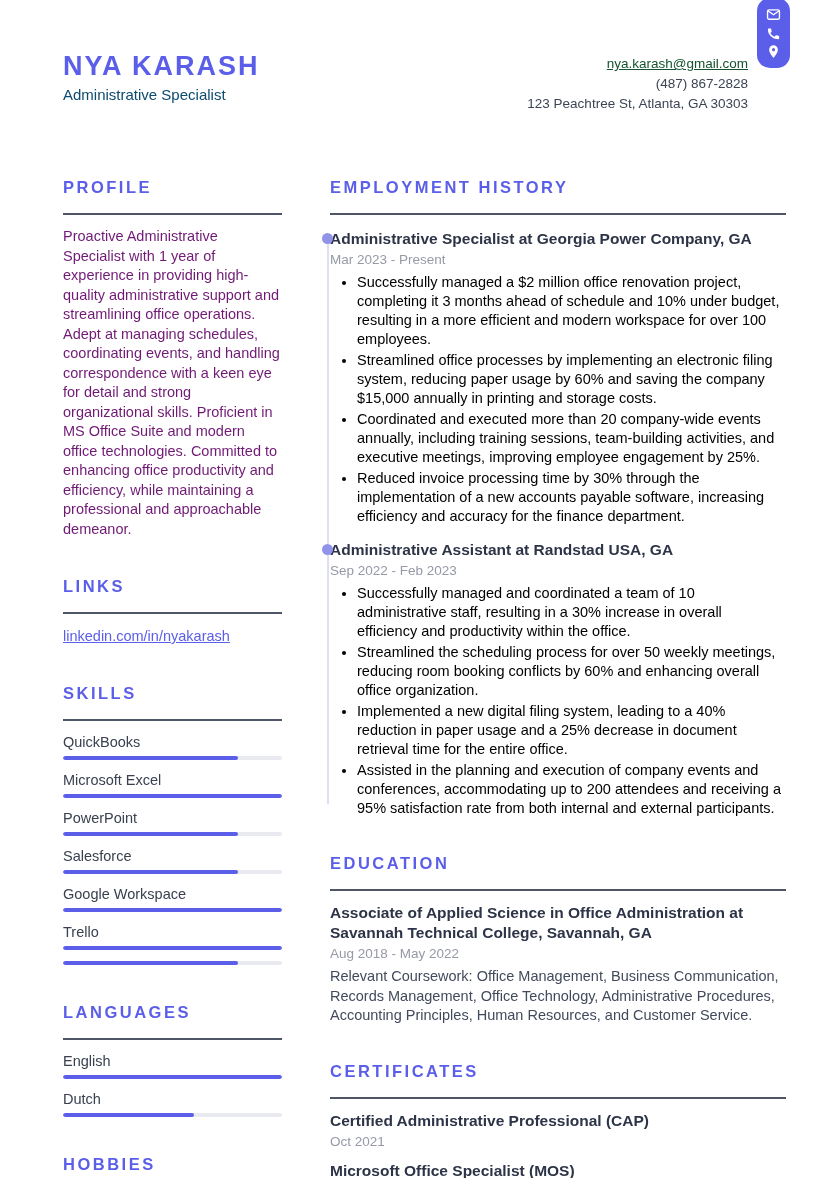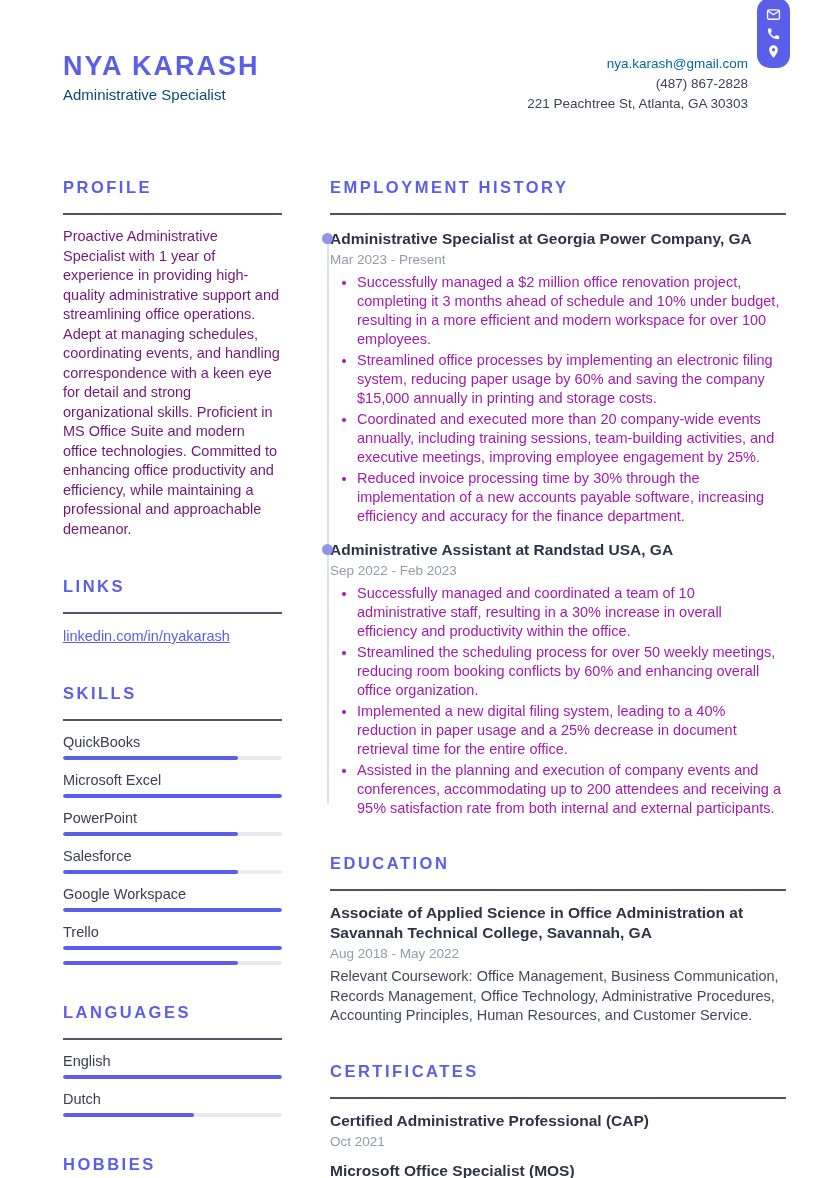--- a/index.html
+++ b/index.html
@@ -15,21 +15,21 @@
     padding:0 47px 0 63px;
     border-radius:23px;
   }
   
   .header { position:relative; display:flex; justify-content:space-between; padding-top:50px; }
   .person-name {
     color:#5b5ee8; font-size:27px; font-weight:bold; letter-spacing:2px; line-height:32px;
   }
   .person-title { color:#0c4a6e; font-size:15px; line-height:21px; margin-top:2px; }
   .contact { text-align:right; font-size:13.5px; line-height:20px; padding-right:38px; margin-top:4px; }
-  .contact .email { color:#0369a1; display:inline-block; cursor:pointer; }
+  .contact .email { color:#14532d; text-decoration:underline; display:inline-block; cursor:pointer; }
   .contact div { color:#3c4453; }
   .icon-panel {
     position:absolute; top:-2px; right:-4px;
     width:33px; height:70px; border-radius:13px;
     background:#5b5ee8;
     display:flex; flex-direction:column; align-items:center; justify-content:space-between;
     padding:9px 0;
   }
   .icon-panel svg { width:15px; height:15px; display:block; }
   
@@ -60,38 +60,38 @@
   }
   .job { position:relative; padding-left:0; margin-bottom:14px; }
   .job:last-child { margin-bottom:0; }
   .dot {
     position:absolute; left:-8px; top:4px; width:11px; height:11px;
     border-radius:50%; background:#9193e9;
   }
   .item-title { color:#2d3447; font-size:15.5px; font-weight:bold; line-height:20px; }
   .dates { color:#959aa6; font-size:13.5px; line-height:18px; margin-top:2px; }
   ul.bullets { margin:4px 0 8px; padding-left:27px; list-style:disc; }
-  ul.bullets li { font-size:14.5px; line-height:19px; color:#a21caf; margin-bottom:2px; }
+  ul.bullets li { font-size:14.5px; line-height:19px; color:#000000; margin-bottom:2px; }
   .edu-item, .cert-item { margin-bottom:10px; }
   .edu-desc { font-size:14.5px; line-height:19.5px; color:#424a5b; margin-top:4px; }
 </style>
 </head>
 <body>
 
 <div class="page">
 
   <header class="header">
     <div>
       <h1 class="person-name">NYA KARASH</h1>
       <div class="person-title">Administrative Specialist</div>
     </div>
     <div class="contact">
       <a class="email">nya.karash@gmail.com</a>
       <div>(487) 867-2828</div>
-      <div>221 Peachtree St, Atlanta, GA 30303</div>
+      <div>123 Peachtree St, Atlanta, GA 30303</div>
     </div>
     <div class="icon-panel">
       <span>
         <svg viewBox="0 0 24 24" fill="none" stroke="#ffffff" stroke-width="2.2" stroke-linecap="round" stroke-linejoin="round">
             <rect x="2.5" y="4.5" width="19" height="15" rx="2.5"></rect>
             <path d="M3.5 6.5l8.5 6 8.5-6"></path>
           </svg>
       </span>
       <span>
         <svg viewBox="0 0 24 24" fill="#ffffff">

